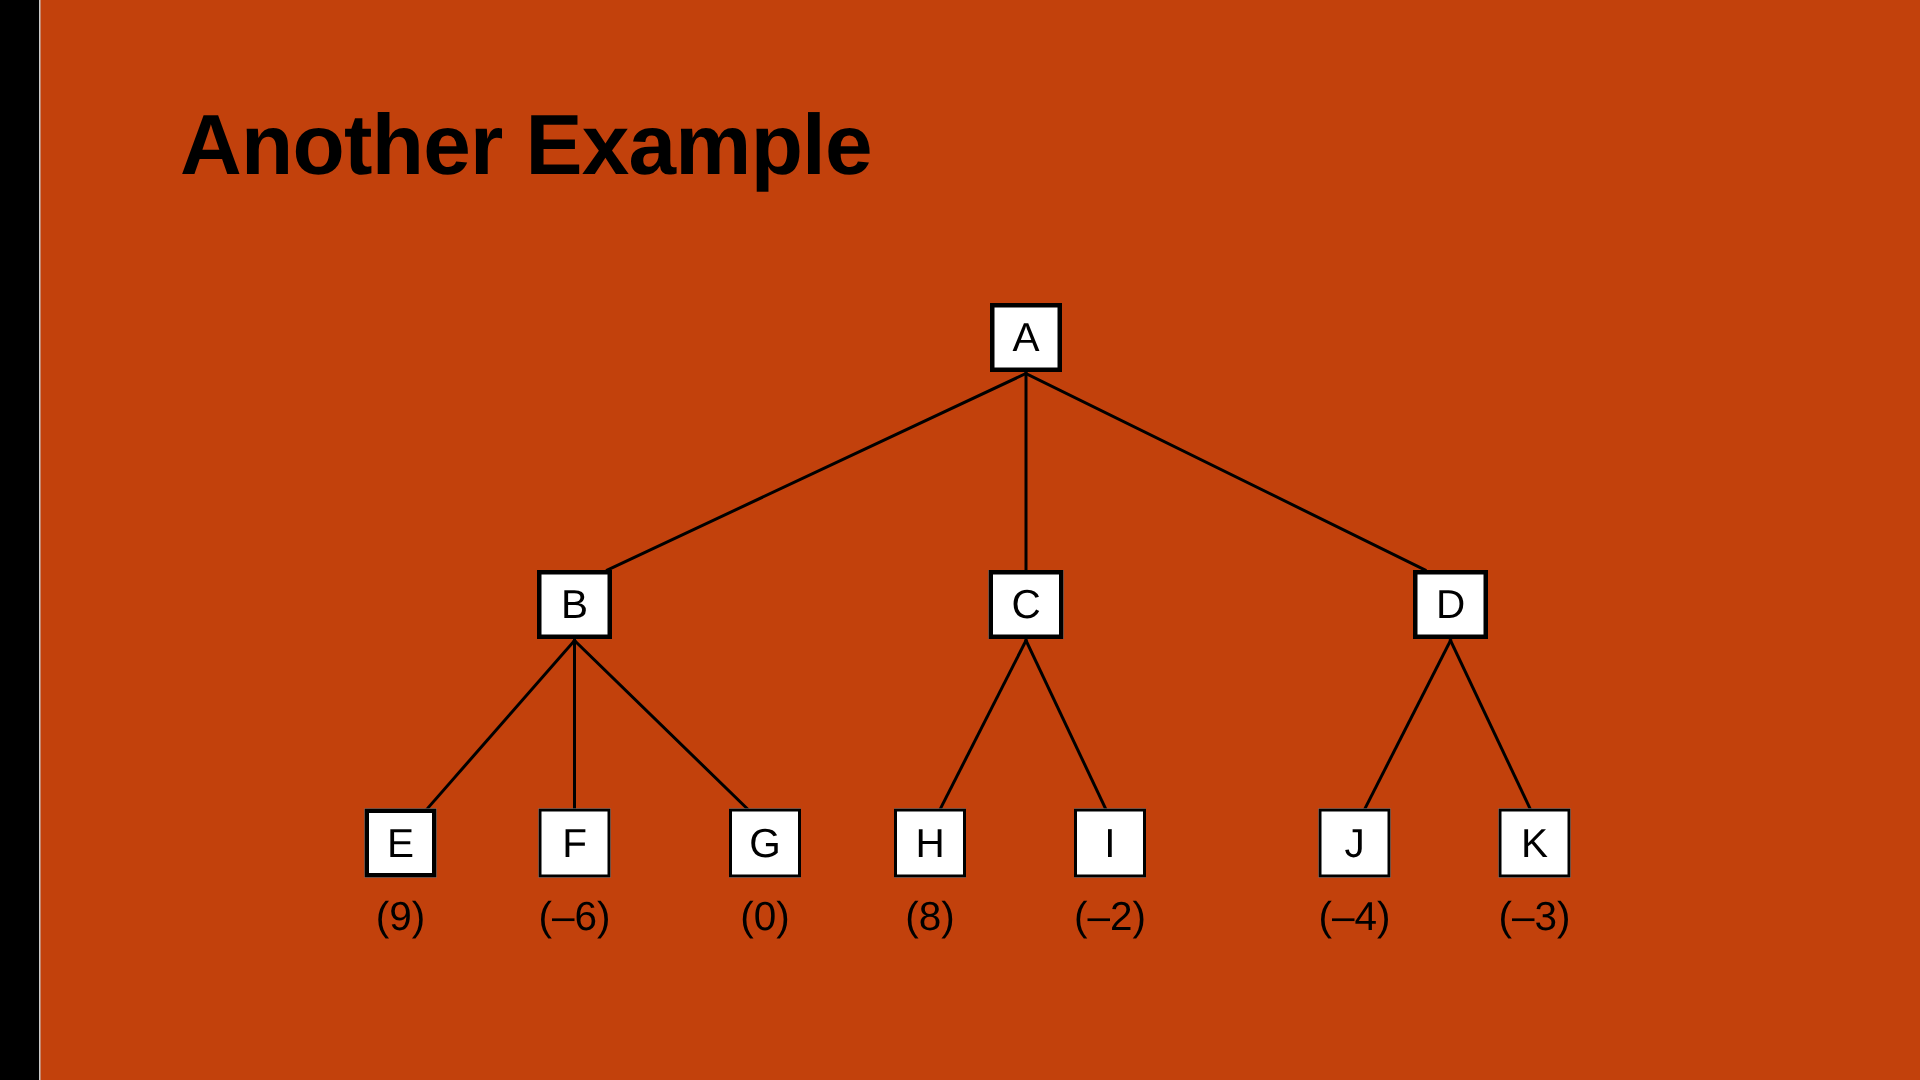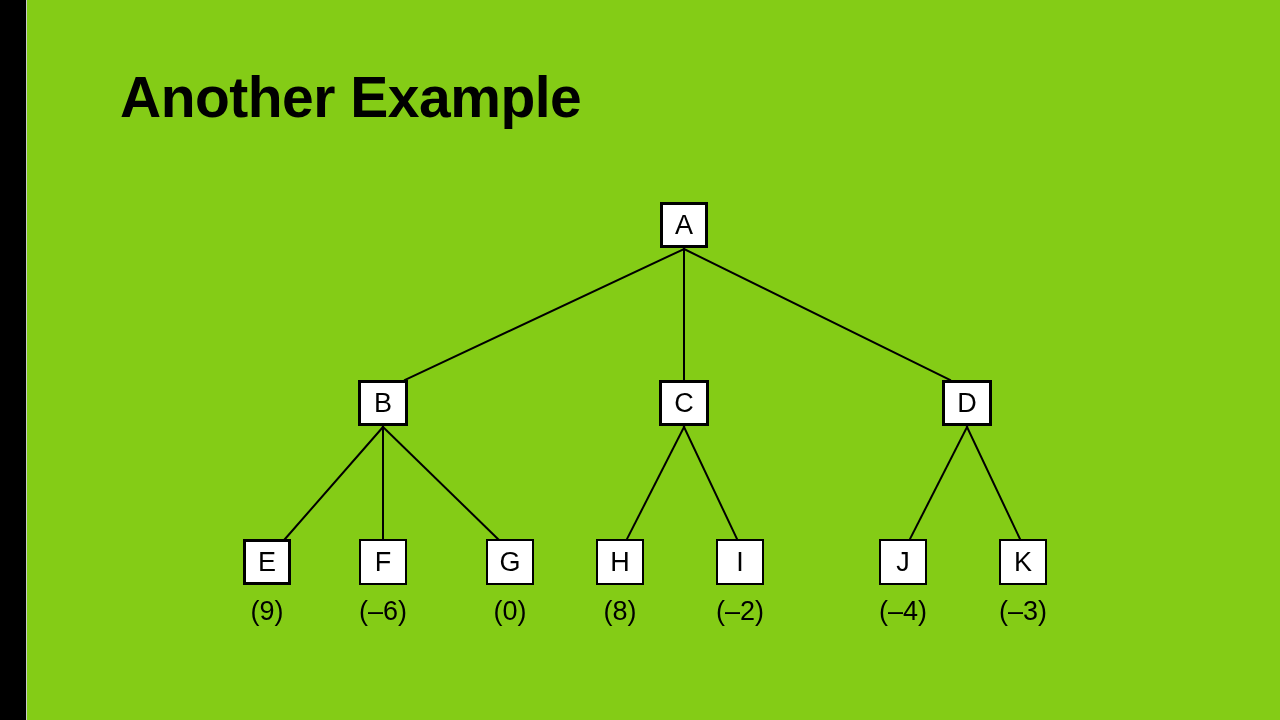--- a/index.html
+++ b/index.html
@@ -8,21 +8,21 @@
     padding: 0;
     background: #ffffff;
   }
   body {
     font-family: "Liberation Sans", sans-serif;
   }
   #slide {
     position: relative;
     width: 1280px;
     height: 720px;
-    background: #84cc16;
+    background: #c2410c;
     overflow: hidden;
   }
   
   #left-bar {
     position: absolute;
     left: 0;
     top: 0;
     width: 26px;
     height: 720px;
     background: #000000;

